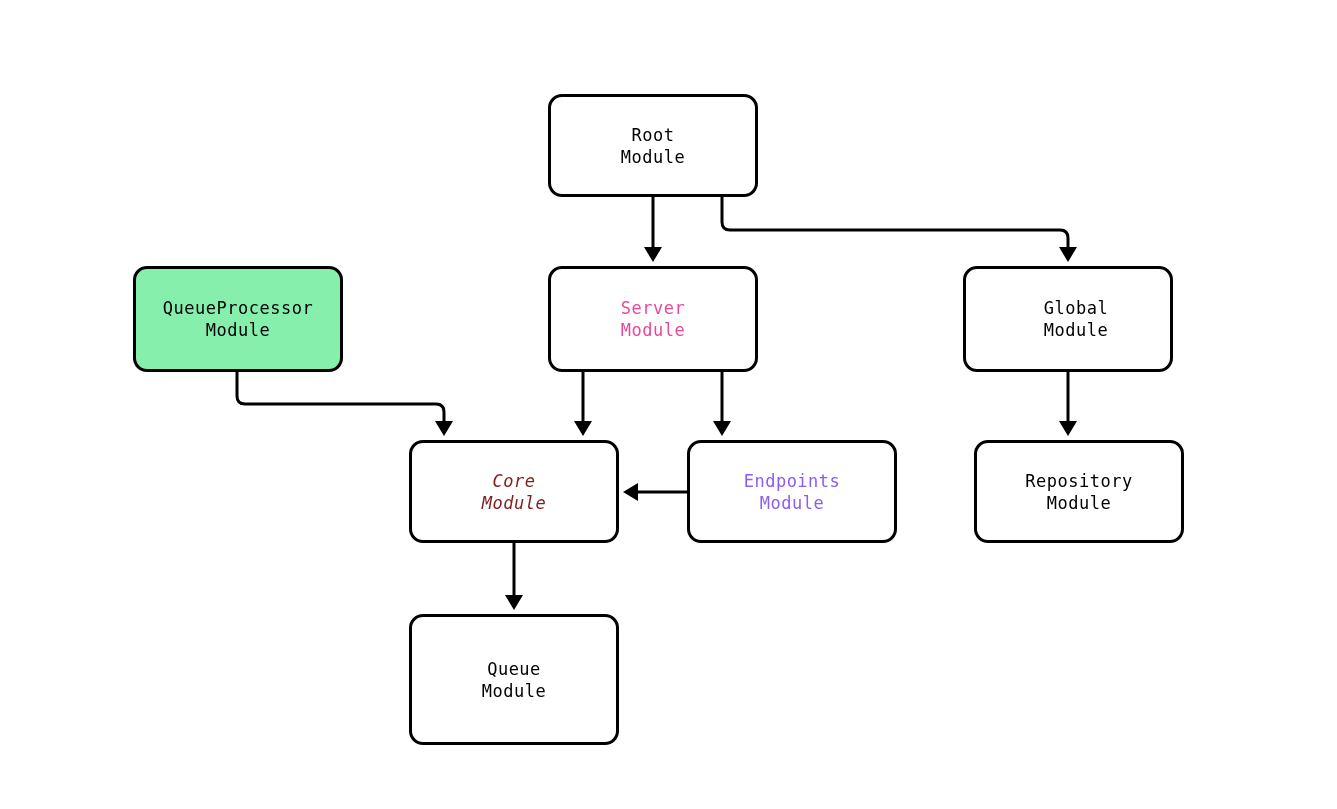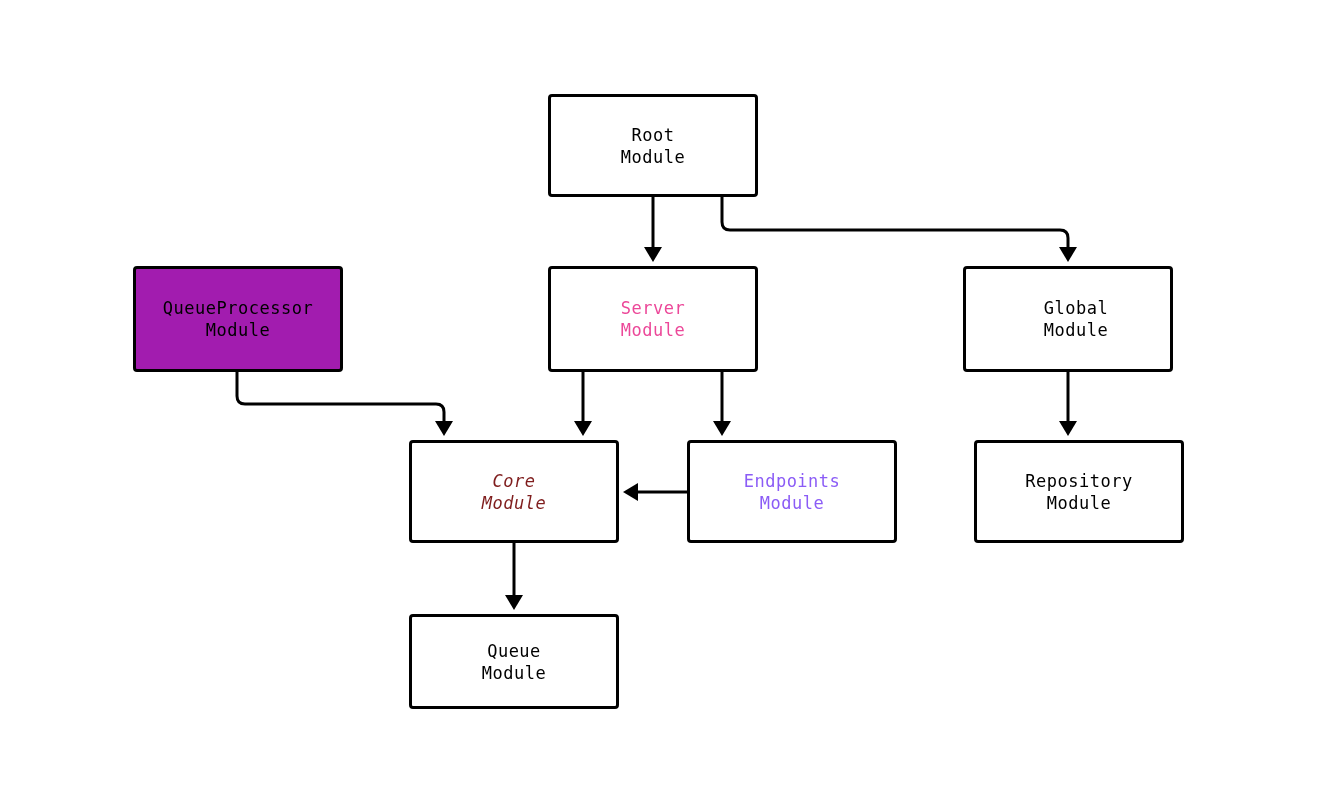--- a/index.html
+++ b/index.html
@@ -23,21 +23,21 @@
     position: absolute;
     left: 0;
     top: 0;
     width: 1337px;
     height: 809px;
   }
   .node {
     position: absolute;
     box-sizing: border-box;
     border: 3px solid #000000;
-    border-radius: 4px;
+    border-radius: 14px;
     background: #ffffff;
     display: flex;
     flex-direction: column;
     align-items: center;
     justify-content: center;
     color: #000000;
     font-size: 17px;
     line-height: 22px;
     letter-spacing: 0.5px;
     z-index: 2;
@@ -86,21 +86,21 @@
         <path d="M 514 543 L 514 595" fill="none" stroke="#000000" stroke-width="3" stroke-linecap="butt" stroke-linejoin="round"></path>
         <polygon points="514,610 505,595 523,595" fill="#000000"></polygon>
       </g>
     </svg>
 
   <div id="node-layer">
       <div class="node" style="left: 548px; top: 94px; width: 210px; height: 103px; border-color: rgb(0, 0, 0); background: rgb(255, 255, 255); color: rgb(0, 0, 0);">
         <span class="node-line">Root</span>
         <span class="node-line">Module</span>
       </div>
-      <div class="node" style="left: 133px; top: 266px; width: 210px; height: 106px; border-color: rgb(0, 0, 0); background: #a21caf; color: rgb(0, 0, 0);">
+      <div class="node" style="left: 133px; top: 266px; width: 210px; height: 106px; border-color: rgb(0, 0, 0); background: #86efac; color: rgb(0, 0, 0);">
         <span class="node-line">QueueProcessor</span>
         <span class="node-line">Module</span>
       </div>
       <div class="node" style="left: 548px; top: 266px; width: 210px; height: 106px; border-color: rgb(0, 0, 0); background: rgb(255, 255, 255); color: #ec4899;">
         <span class="node-line">Server</span>
         <span class="node-line">Module</span>
       </div>
       <div class="node" style="left: 963px; top: 266px; width: 210px; height: 106px; border-color: rgb(0, 0, 0); background: rgb(255, 255, 255); color: rgb(0, 0, 0); padding-left: 16px;">
         <span class="node-line">Global</span>
         <span class="node-line">Module</span>
@@ -110,19 +110,19 @@
         <span class="node-line">Module</span>
       </div>
       <div class="node" style="left: 687px; top: 440px; width: 210px; height: 103px; border-color: rgb(0, 0, 0); background: rgb(255, 255, 255); color: #8b5cf6;">
         <span class="node-line">Endpoints</span>
         <span class="node-line">Module</span>
       </div>
       <div class="node" style="left: 963px; top: 440px; width: 210px; height: 103px; border-color: rgb(0, 0, 0); background: rgb(255, 255, 255); color: rgb(0, 0, 0); margin-left: 11px;">
         <span class="node-line">Repository</span>
         <span class="node-line">Module</span>
       </div>
-      <div class="node" style="left: 409px; top: 614px; width: 210px; height: 95px; border-color: rgb(0, 0, 0); background: rgb(255, 255, 255); color: rgb(0, 0, 0); align-items: center;">
+      <div class="node" style="left: 409px; top: 614px; width: 210px; height: 131px; border-color: rgb(0, 0, 0); background: rgb(255, 255, 255); color: rgb(0, 0, 0); align-items: center;">
         <span class="node-line">Queue</span>
         <span class="node-line">Module</span>
       </div>
     </div>
 
 </div>
 
 </body></html>

